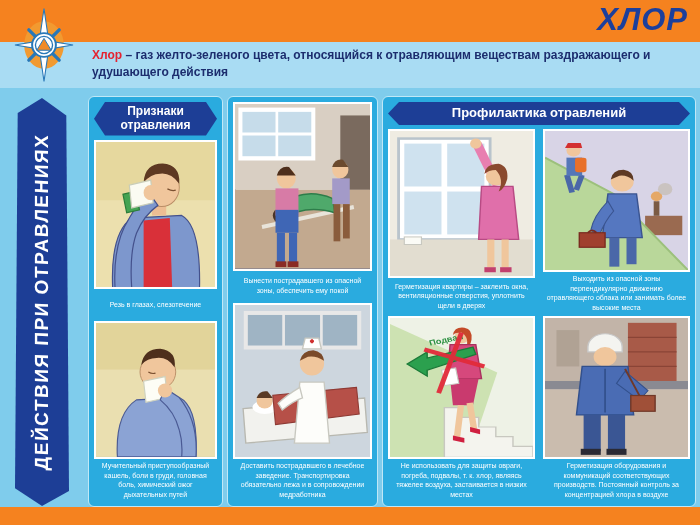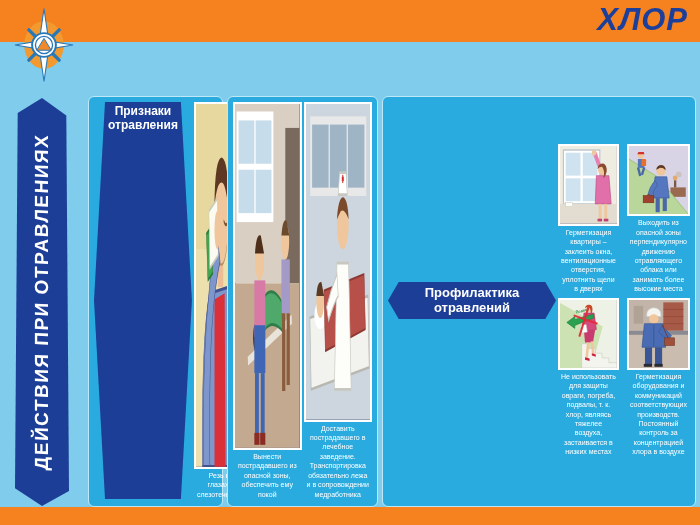--- a/index.html
+++ b/index.html
@@ -27,25 +27,25 @@
     position:absolute;left:-162px;top:275px;width:408px;height:54px;
     background:#1d3e96;transform:rotate(-90deg) skewX(-3deg);
     clip-path:polygon(0% 50%,4% 0%,96% 5%,100% 50%,96% 95%,4% 100%);
     display:flex;align-items:center;justify-content:center;
     color:#fff;font-weight:800;font-size:19px;letter-spacing:1.5px;white-space:nowrap;
   }
   
   .panel{
     position:absolute;top:96px;height:411px;box-sizing:border-box;
     background:#2aabdf;border:1px solid #bfe8f7;border-radius:6px;
-    padding:4px;display:flex;
+    padding:4px;display:flex;flex-direction:column;
   }
   #panel1{left:88px;width:135px;}
   #panel2{left:227px;width:151px;}
-  #panel3{left:382px;width:314px;align-items:center;}
+  #panel3{left:382px;width:314px;}
   .banner{
     margin:1px 1px 3px;padding:3px 14px;background:#1d3e96;color:#fff;
     font-weight:bold;text-align:center;line-height:1.15;
     clip-path:polygon(11px 0,calc(100% - 11px) 0,100% 50%,calc(100% - 11px) 100%,11px 100%,0 50%);
   }
   .banner.two{font-size:12px;}
   .banner.two .banner-inner{display:inline-block;max-width:86px;}
   .banner.one{font-size:13px;padding:4px 18px;}
   .item{flex:1;display:flex;flex-direction:column;margin:1px;min-height:0;}
   .figure{
@@ -62,20 +62,23 @@
   .grid .caption{min-height:32px;font-size:7px;}
 </style>
 </head>
 <body>
 
 <div class="poster">
 
   <div class="band-orange"></div>
   <h1 class="poster-title">ХЛОР</h1>
 
+  <div class="band-desc">
+    <p class="desc"><span class="term">Хлор</span><span> – газ желто-зеленого цвета, относящийся к отравляющим веществам раздражающего и удушающего действия</span></p>
+  </div>
 
   <svg class="emblem" viewBox="0 0 100 118">
     <ellipse cx="50" cy="59" rx="30" ry="36" fill="#f29a30"></ellipse>
     <g stroke="#2878b8" stroke-width="5" stroke-linecap="round">
       <line x1="50" y1="59" x2="73" y2="36"></line>
         <line x1="50" y1="59" x2="73" y2="82"></line>
       <line x1="50" y1="59" x2="27" y2="36"></line>
         <line x1="50" y1="59" x2="27" y2="82"></line>
     </g>
     <g fill="#fff" stroke="#2878b8" stroke-width="1.6">

